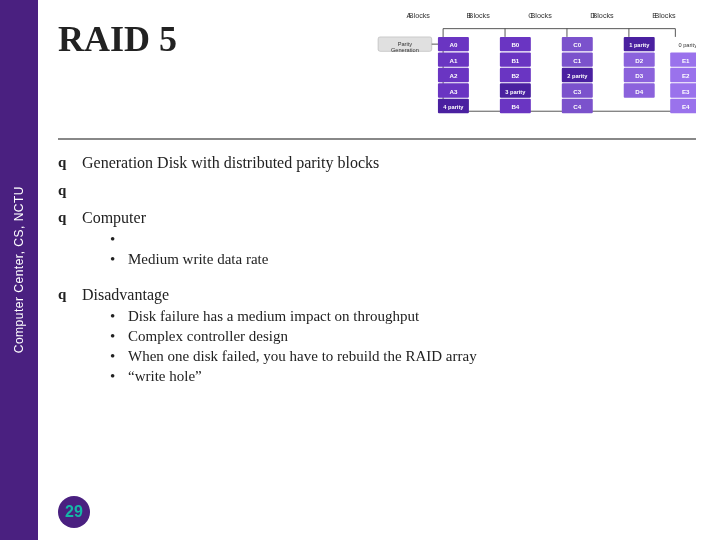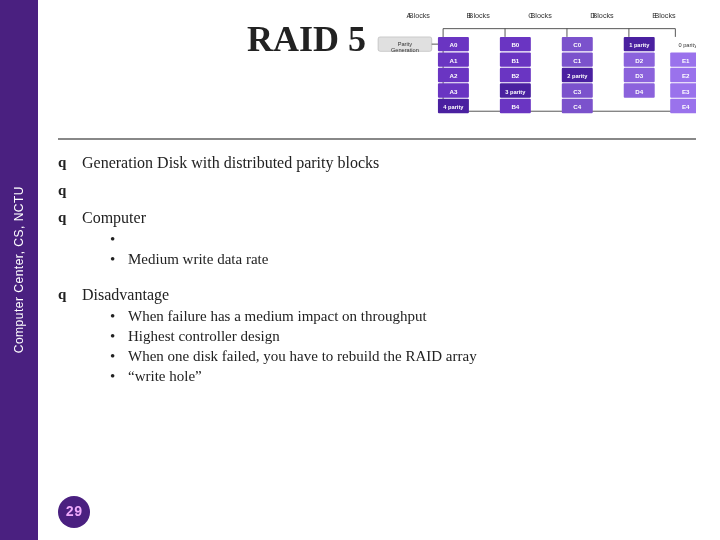--- a/index.html
+++ b/index.html
@@ -48,21 +48,20 @@
       display: flex;
       align-items: flex-start;
       margin-bottom: 8px;
     }
 
     .title {
       font-size: 36px;
       font-weight: bold;
       color: #222;
       flex: 1;
-      text-align: right;
     }
 
     
     .raid-diagram {
       width: 320px;
       flex-shrink: 0;
       margin-left: 10px;
       margin-top: -10px;
     }
 
@@ -121,27 +120,27 @@
     }
 
     
     .page-badge {
       position: absolute;
       bottom: 12px;
       left: 20px;
       width: 32px;
       height: 32px;
       background: #4a2080;
-      color: #f0abfc;
+      color: #14b8a6;
       border-radius: 50%;
       display: flex;
       align-items: center;
       justify-content: center;
-      font-size: 14px;
-      font-family: Liberation Mono, monospace;
+      font-size: 16px;
+      font-family: Liberation Sans, sans-serif;
       font-weight: bold;
     }
   </style>
 </head>
 <body>
 
 <div class="sidebar">
   <span class="sidebar-text">Computer Center, CS, NCTU</span>
 </div>
 
@@ -267,25 +266,25 @@
       </div>
     </div>
 
     <div class="bullet-item">
       <span class="bullet-q">q</span>
       <div>
         <span>Disadvantage</span>
         <div class="sub-list">
           <div class="sub-item">
             <span class="bullet-dot">•</span>
-            <span>When failure has a medium impact on throughput</span>
-          </div>
-          <div class="sub-item">
-            <span class="bullet-dot">•</span>
-            <span>Highest controller design</span>
+            <span>Disk failure has a medium impact on throughput</span>
+          </div>
+          <div class="sub-item">
+            <span class="bullet-dot">•</span>
+            <span>Complex controller design</span>
           </div>
           <div class="sub-item">
             <span class="bullet-dot">•</span>
             <span>When one disk failed, you have to rebuild the RAID array</span>
           </div>
           <div class="sub-item">
             <span class="bullet-dot">•</span>
             <span>“write hole”</span>
           </div>
         </div>

